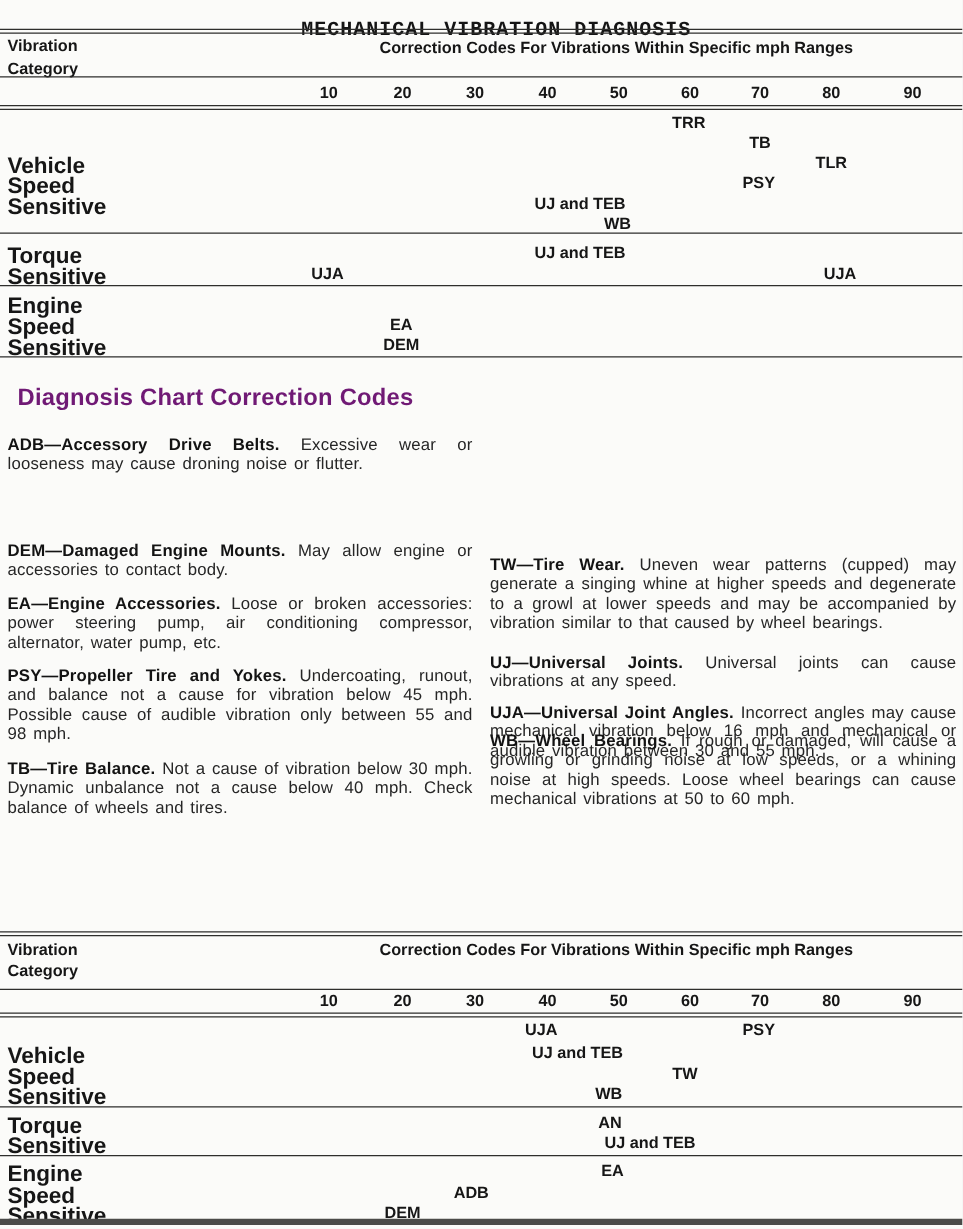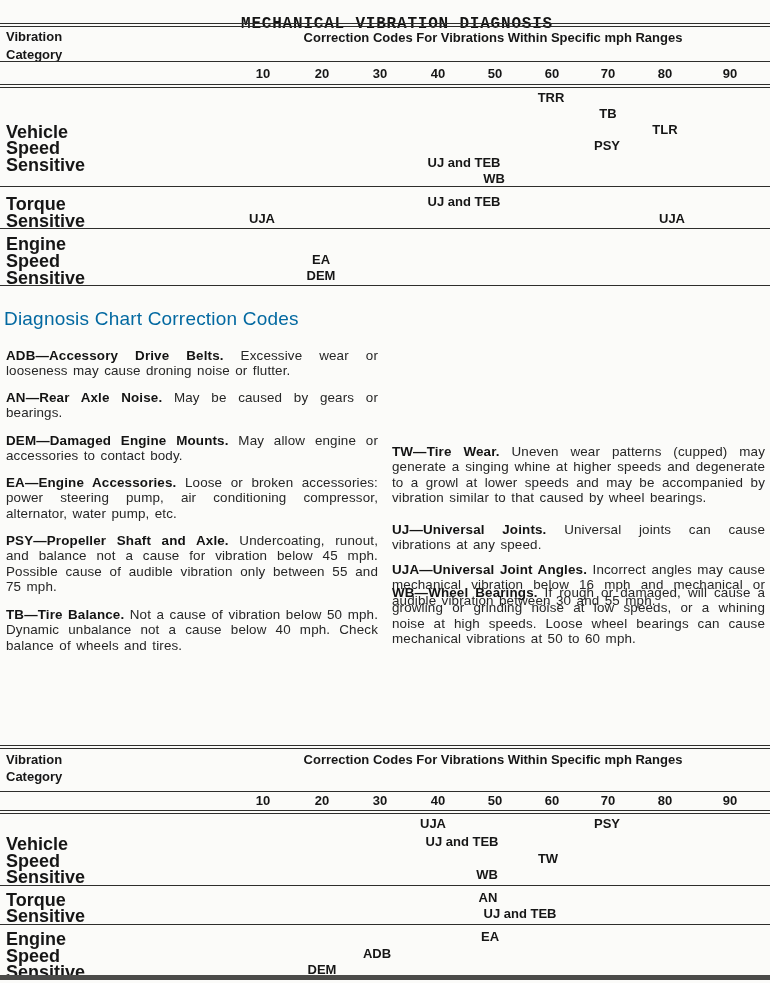--- a/index.html
+++ b/index.html
@@ -75,26 +75,26 @@
     position: absolute;
     transform: translateX(-50%);
     font-size: 13px;
     font-weight: bold;
     white-space: nowrap;
     color: #161616;
   }
 
   .def-heading {
     position: absolute;
-    left: 4px;
+    left: 14px;
     margin: 0;
     font-size: 19px;
-    font-weight: normal;
+    font-weight: bold;
     letter-spacing: 0.2px;
-    color: #0369a1;
+    color: #701a75;
   }
 
   .def {
     position: absolute;
     margin: 0;
     font-size: 13.4px;
     line-height: 15.4px;
     text-align: justify;
     letter-spacing: 0.15px;
     word-spacing: 1.5px;
@@ -158,25 +158,24 @@
 
   <span class="rlabel" style="top:234px">Engine</span>
   <span class="rlabel" style="top:251px">Speed</span>
   <span class="rlabel" style="top:268px">Sensitive</span>
 
   <div class="rule" style="top:285px"></div>
 
   <h2 class="def-heading" style="top:308px">Diagnosis Chart Correction Codes</h2>
 
   <p class="def col-left" style="top:348px"><b>ADB—Accessory Drive Belts.</b> <span>Excessive wear or looseness may cause droning noise or flutter.</span></p>
-  <p class="def col-left" style="top:390px"><b>AN—Rear Axle Noise.</b> <span>May be caused by gears or bearings.</span></p>
   <p class="def col-left" style="top:433px"><b>DEM—Damaged Engine Mounts.</b> <span>May allow engine or accessories to contact body.</span></p>
   <p class="def col-left" style="top:475px"><b>EA—Engine Accessories.</b> <span>Loose or broken accessories: power steering pump, air conditioning compressor, alternator, water pump, etc.</span></p>
-  <p class="def col-left" style="top:533px"><b>PSY—Propeller Shaft and Axle.</b> <span>Undercoating, runout, and balance not a cause for vibration below 45 mph. Possible cause of audible vibration only between 55 and 75 mph.</span></p>
-  <p class="def col-left" style="top:607px"><b>TB—Tire Balance.</b> <span>Not a cause of vibration below 50 mph. Dynamic unbalance not a cause below 40 mph. Check balance of wheels and tires.</span></p>
+  <p class="def col-left" style="top:533px"><b>PSY—Propeller Tire and Yokes.</b> <span>Undercoating, runout, and balance not a cause for vibration below 45 mph. Possible cause of audible vibration only between 55 and 98 mph.</span></p>
+  <p class="def col-left" style="top:607px"><b>TB—Tire Balance.</b> <span>Not a cause of vibration below 30 mph. Dynamic unbalance not a cause below 40 mph. Check balance of wheels and tires.</span></p>
 
   <p class="def col-right" style="top:522px"><b>UJ—Universal Joints.</b> <span>Universal joints can cause vibrations at any speed.</span></p>
   <p class="def col-right" style="top:444px"><b>TW—Tire Wear.</b> <span>Uneven wear patterns (cupped) may generate a singing whine at higher speeds and degenerate to a growl at lower speeds and may be accompanied by vibration similar to that caused by wheel bearings.</span></p>
   <p class="def col-right" style="top:562px"><b>UJA—Universal Joint Angles.</b> <span>Incorrect angles may cause mechanical vibration below 16 mph and mechanical or audible vibration between 30 and 55 mph.</span></p>
   <p class="def col-right" style="top:585px"><b>WB—Wheel Bearings.</b> <span>If rough or damaged, will cause a growling or grinding noise at low speeds, or a whining noise at high speeds. Loose wheel bearings can cause mechanical vibrations at 50 to 60 mph.</span></p>
 
 
   <div class="rule double" style="top:745px"></div>
 
   <span class="th" style="left:6px; top:752px">Vibration</span>

